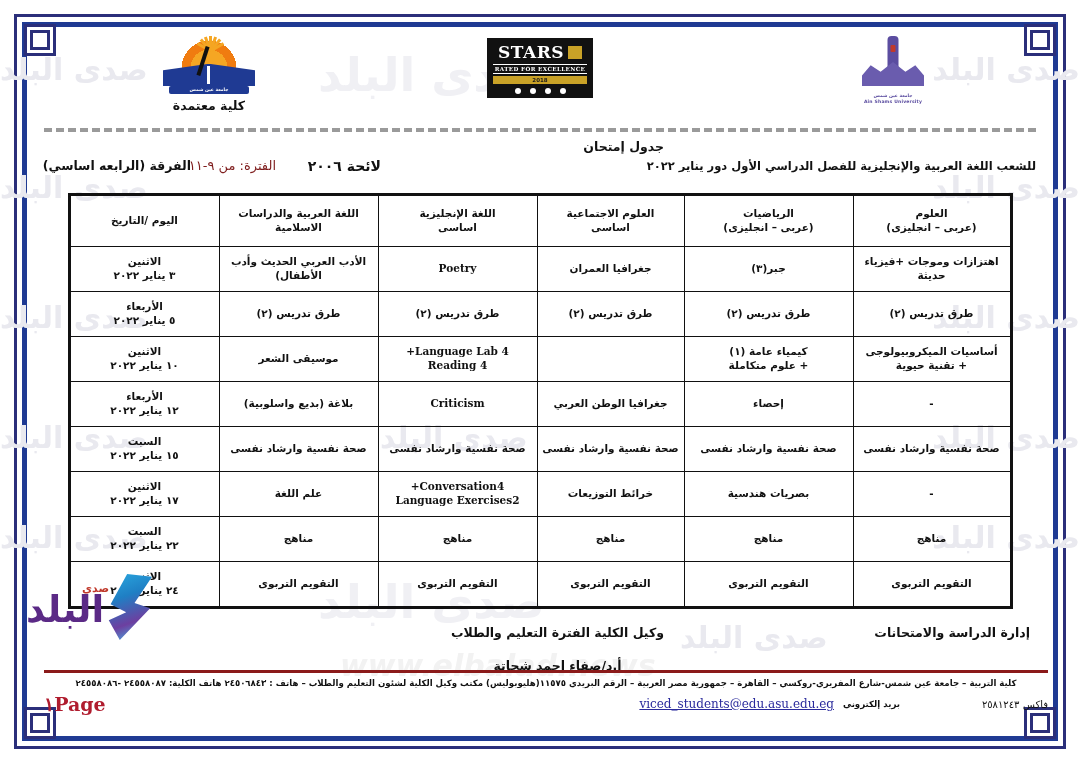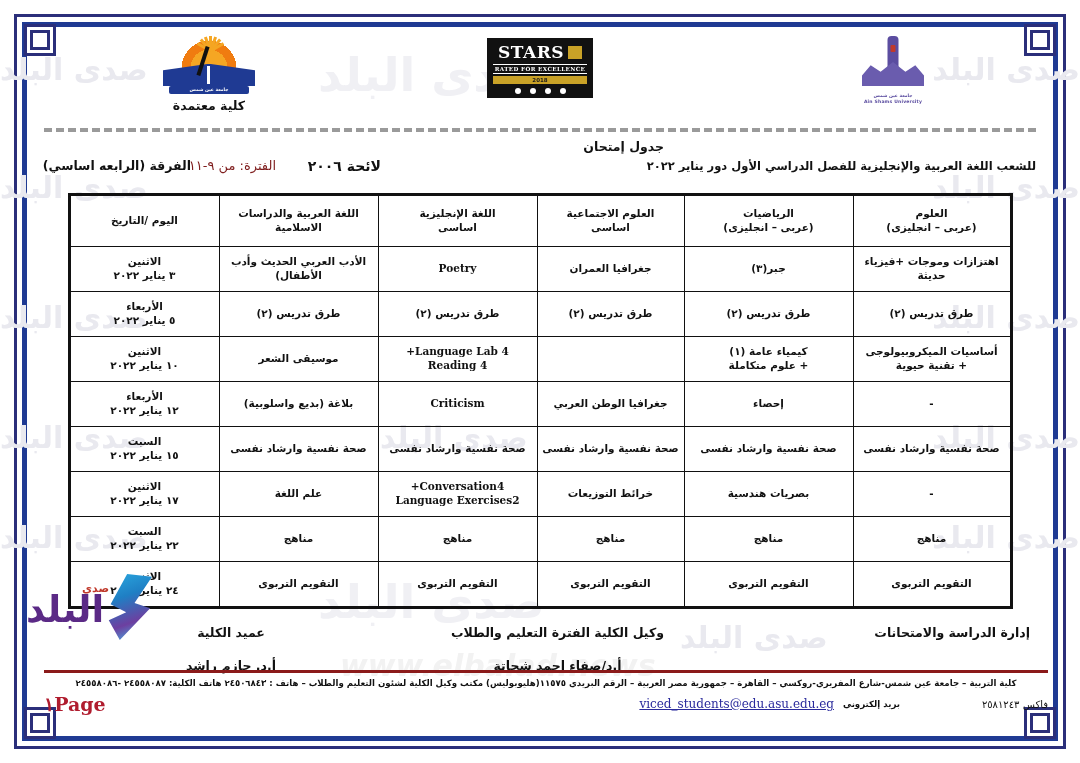--- a/index.html
+++ b/index.html
@@ -415,24 +415,20 @@
 
   <div class="signs">
     <div class="sig sig-a">
       <div class="role">إدارة الدراسة والامتحانات</div>
       <div class="name"></div>
     </div>
     <div class="sig sig-b">
       <div class="role">وكيل الكلية الفترة التعليم والطلاب</div>
       <div class="name">أ.د/صفاء احمد شحاتة</div>
     </div>
-    <div class="sig sig-c">
-      <div class="role">عميد الكلية</div>
-      <div class="name">أ.د. حازم راشد</div>
-    </div>
   </div>
 </div>
 
 <div class="elbalad">
   <div class="eb-text">البلد</div>
   <div class="eb-sadda">صدى</div>
   <div class="eb-swoosh"></div>
 </div>
 
 <div class="foot">

